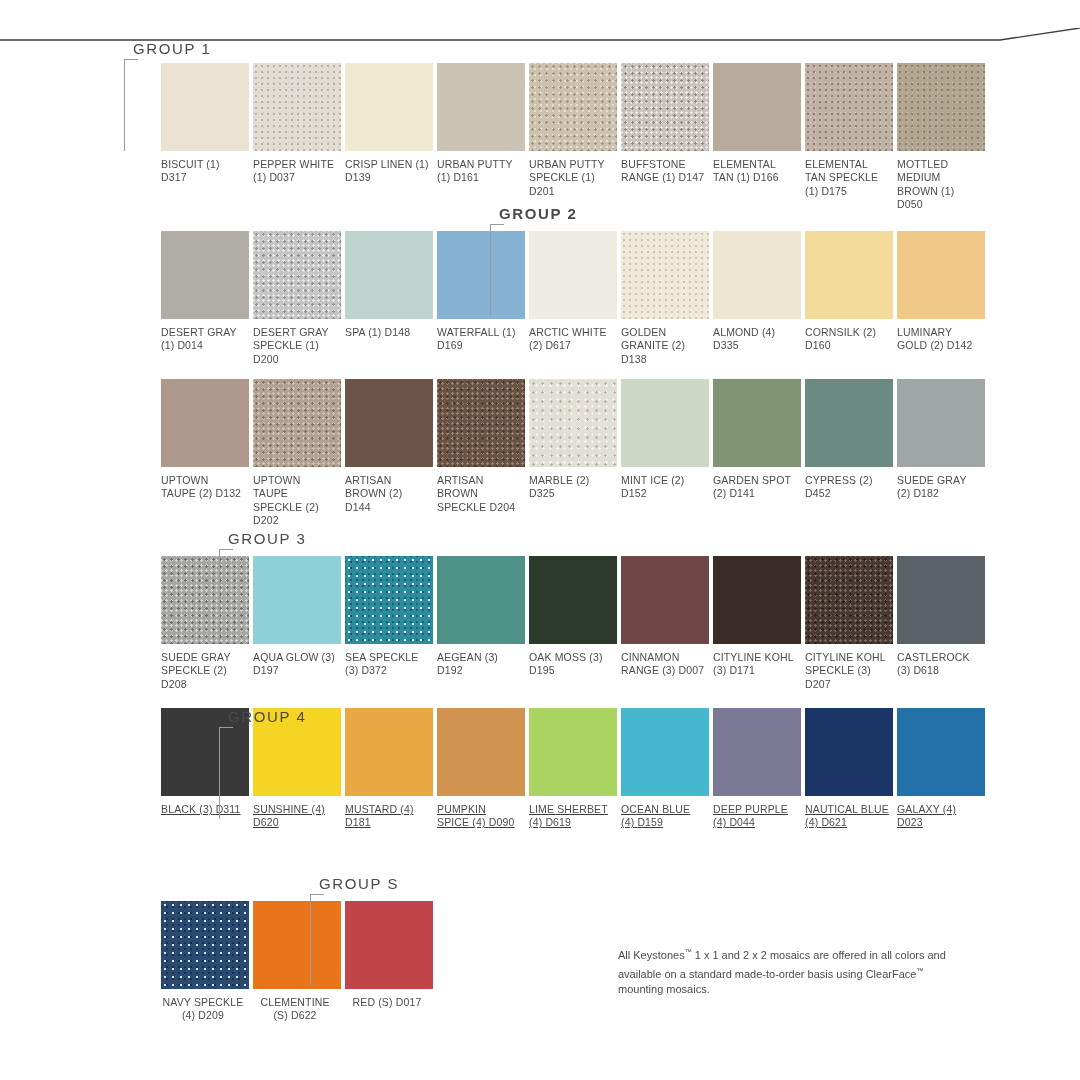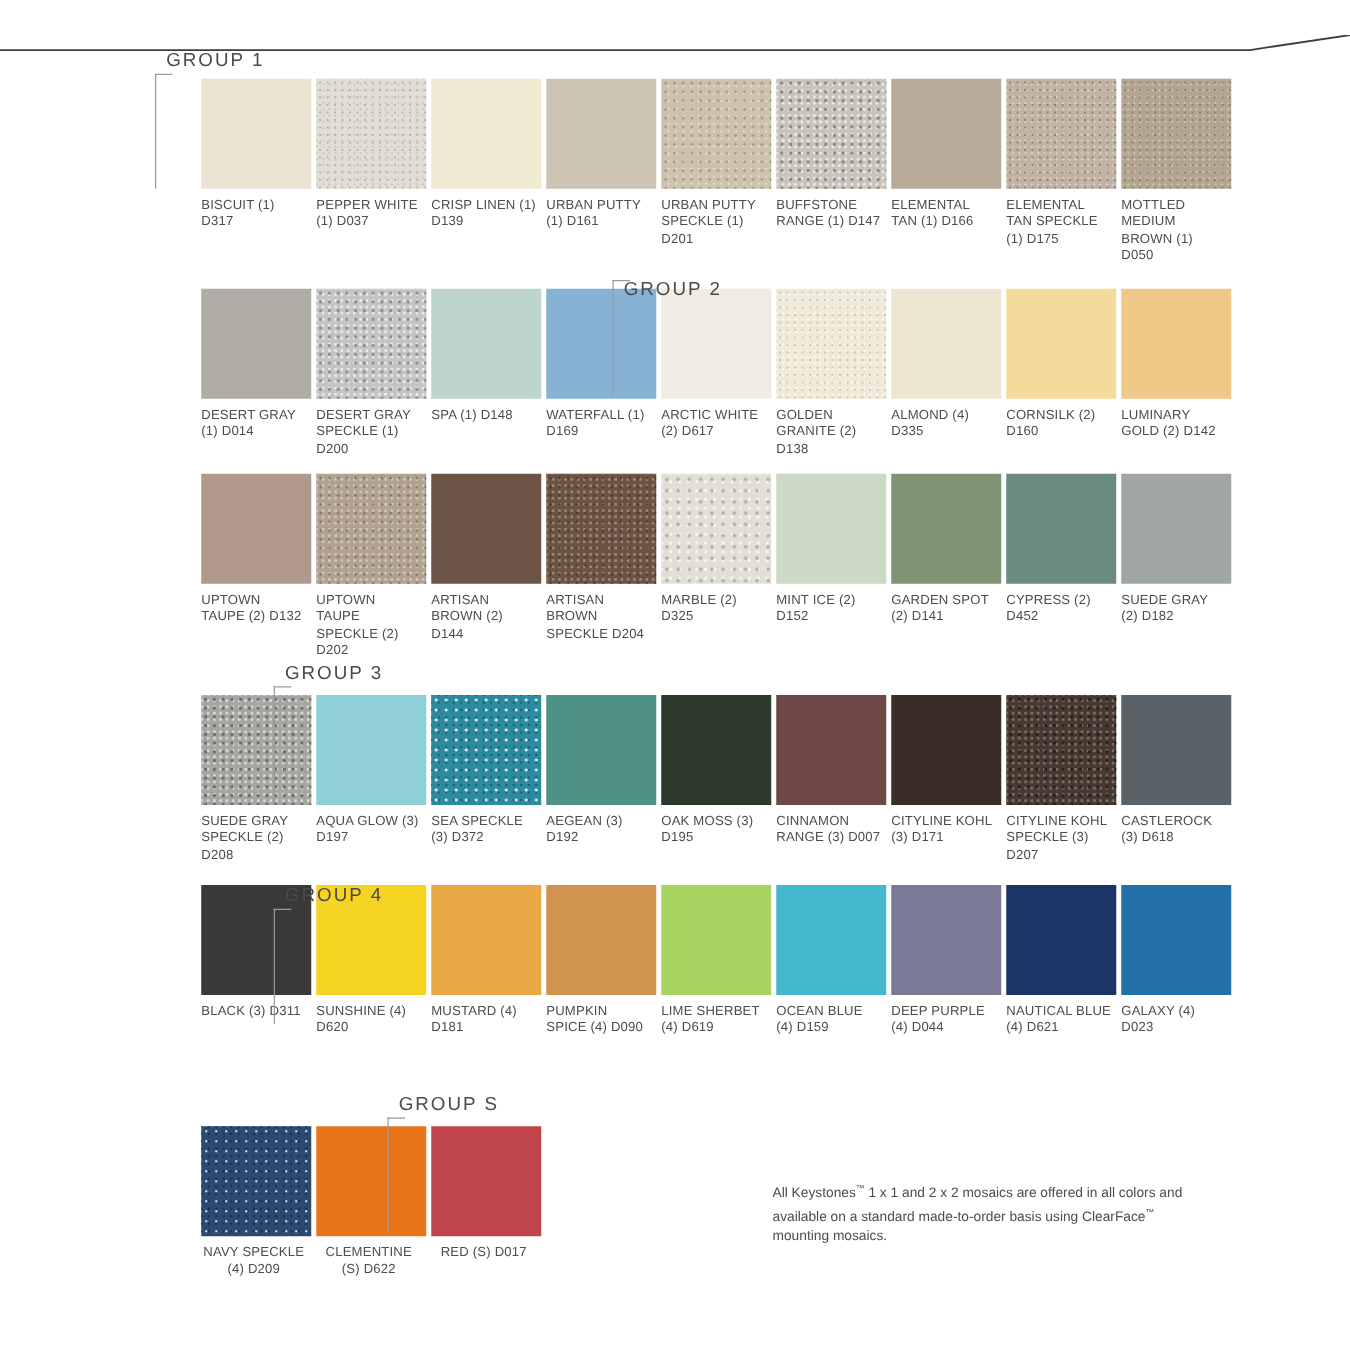--- a/index.html
+++ b/index.html
@@ -128,21 +128,21 @@
         <div class="cap"><span>ELEMENTAL TAN SPECKLE (1)</span> <span>D175</span></div>
       </div>
       <div class="swatch-cell">
         <span class="chip" style="background:#b3a690;background-image:radial-gradient(#8c8070 0.9px,transparent 1px),radial-gradient(#cfc4b0 0.9px,transparent 1px);background-size:6px 6px,5px 5px;background-position:0 0,3px 2px;"></span>
         <div class="cap"><span>MOTTLED MEDIUM BROWN (1)</span> <span>D050</span></div>
       </div>
     </div>
   </div>
 
   <div class="group-block" style="left:133px; top:205px;">
-    <div class="group-title" style="position:absolute; left:366px; top:18px;">GROUP 2</div>
+    <div class="group-title" style="position:absolute; left:366px; top:0;font-weight:bold;">GROUP 2</div>
     <div class="bracket" style="left:357px; top:19px;"></div>
     <div class="swatch-row" style="margin-top:26px;">
       <div class="swatch-cell">
         <span class="chip" style="background:#b0aca6"></span>
         <div class="cap"><span>DESERT GRAY (1)</span> <span>D014</span></div>
       </div>
       <div class="swatch-cell">
         <span class="chip" style="background:#c3c4c3;background-image:radial-gradient(#8e9091 1.1px,transparent 1.2px),radial-gradient(#e9eaea 1px,transparent 1.1px);background-size:7px 7px,5px 5px;background-position:0 0,3px 2px;"></span>
         <div class="cap"><span>DESERT GRAY SPECKLE (1)</span> <span>D200</span></div>
       </div>
@@ -254,21 +254,21 @@
         <span class="chip" style="background:#473932;background-image:radial-gradient(#2a211d 1.1px,transparent 1.2px),radial-gradient(#7d6b5e 1.1px,transparent 1.2px);background-size:7px 7px,5px 5px;background-position:0 0,3px 2px;"></span>
         <div class="cap"><span>CITYLINE KOHL SPECKLE (3)</span> <span>D207</span></div>
       </div>
       <div class="swatch-cell">
         <span class="chip" style="background:#5a6268"></span>
         <div class="cap"><span>CASTLEROCK (3)</span> <span>D618</span></div>
       </div>
     </div>
   </div>
 
-  <div class="group-block" style="left:133px; top:708px;">
+  <div class="group-block" style="left:133px; top:708px;text-decoration:underline;">
     <div class="group-title" style="position:absolute; left:95px; top:0;">GROUP 4</div>
     <div class="bracket" style="left:86px; top:19px;"></div>
     <div class="swatch-row" style="">
       <div class="swatch-cell">
         <span class="chip" style="background:#393939"></span>
         <div class="cap"><span>BLACK (3)</span> <span>D311</span></div>
       </div>
       <div class="swatch-cell">
         <span class="chip" style="background:#f5d423"></span>
         <div class="cap"><span>SUNSHINE (4)</span> <span>D620</span></div>

